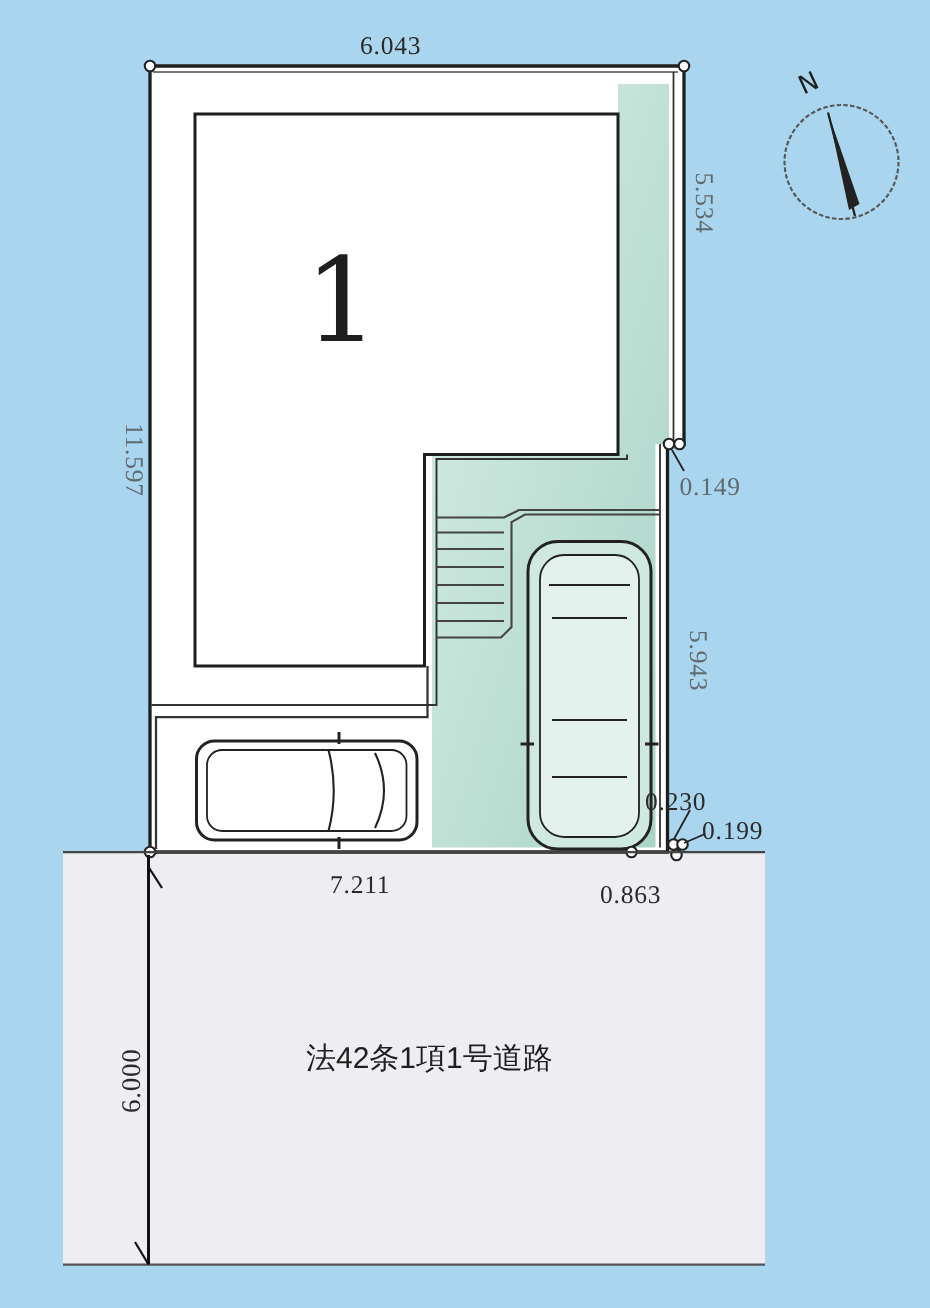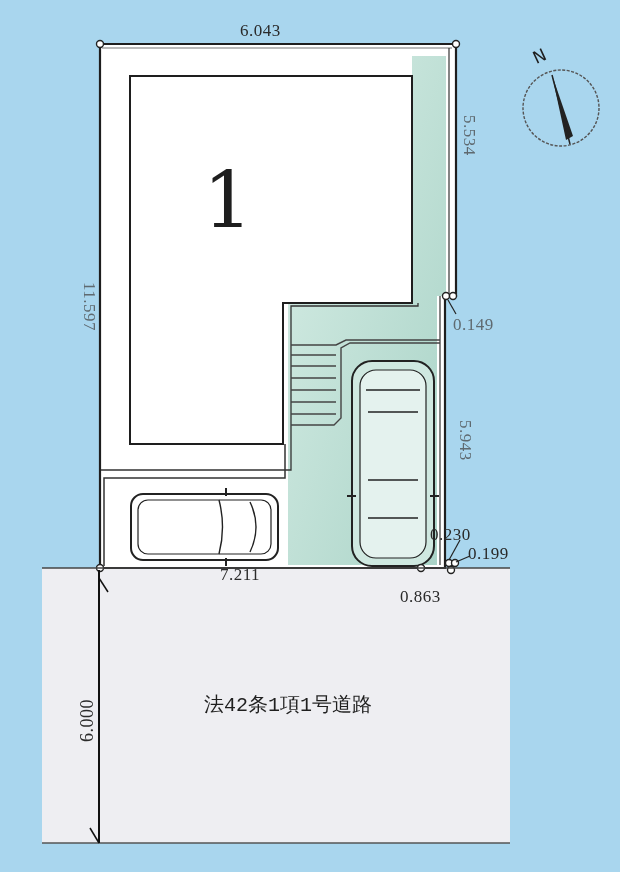--- a/index.html
+++ b/index.html
@@ -20,21 +20,21 @@
     .bldg-num {
       position: absolute; left: 203px; top: 162px; font-size: 78px; color: #1e1e1e;
       line-height: 1; font-family: "DejaVu Serif", serif;
     }
     .bldg-suffix {
       position: absolute; left: 262px; top: 196px; font-size: 38px; color: #1e1e1e;
       line-height: 1; font-family: "DejaVu Serif", serif;
     }
     .road-label {
       position: absolute; left: 204px; top: 696px; font-size: 20px; color: #1f1f1f;
-      font-family: Liberation Mono, monospace; line-height: 1;
+      font-family: Liberation Sans, sans-serif; line-height: 1;
     }
     .north {
       position: absolute; left: 533px; top: 46px; font-size: 17px; color: #1e1e1e;
       font-family: "DejaVu Sans", sans-serif; transform: rotate(-25deg);
     }
   </style>
 </head>
 <body>
 
 <div id="canvas">
@@ -130,16 +130,16 @@
 
   <span class="road-label">法42条1項1号道路</span>
 
   <span class="lbl" style="left:240px; top:22px;">6.043</span>
   <span class="lbl faint rot-cw" style="left:478px; top:115px;">5.534</span>
   <span class="lbl faint rot-cw" style="left:98px; top:282px;">11.597</span>
   <span class="lbl faint" style="left:453px; top:316px;">0.149</span>
   <span class="lbl faint rot-cw" style="left:474px; top:420px;">5.943</span>
   <span class="lbl" style="left:430px; top:512px;margin-top:14px;">0.230</span>
   <span class="lbl" style="left:468px; top:545px;text-align:right;">0.199</span>
-  <span class="lbl" style="left:220px; top:566px;">7.211</span>
+  <span class="lbl" style="left:220px; top:581px;">7.211</span>
   <span class="lbl" style="left:400px; top:588px;">0.863</span>
   <span class="lbl rot-ccw" style="left:78px; top:742px; font-size:18px;">6.000</span>
 </div>
 
 </body></html>

